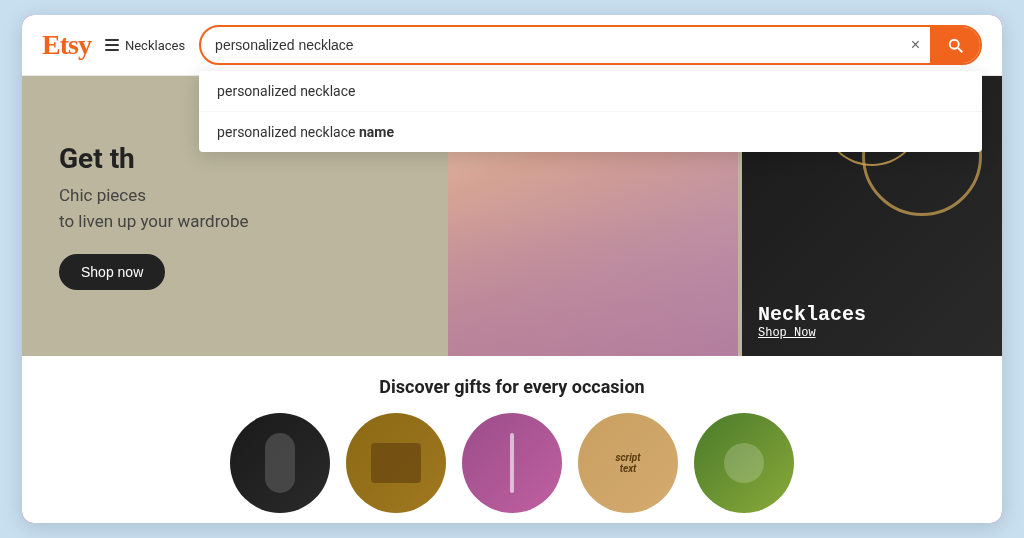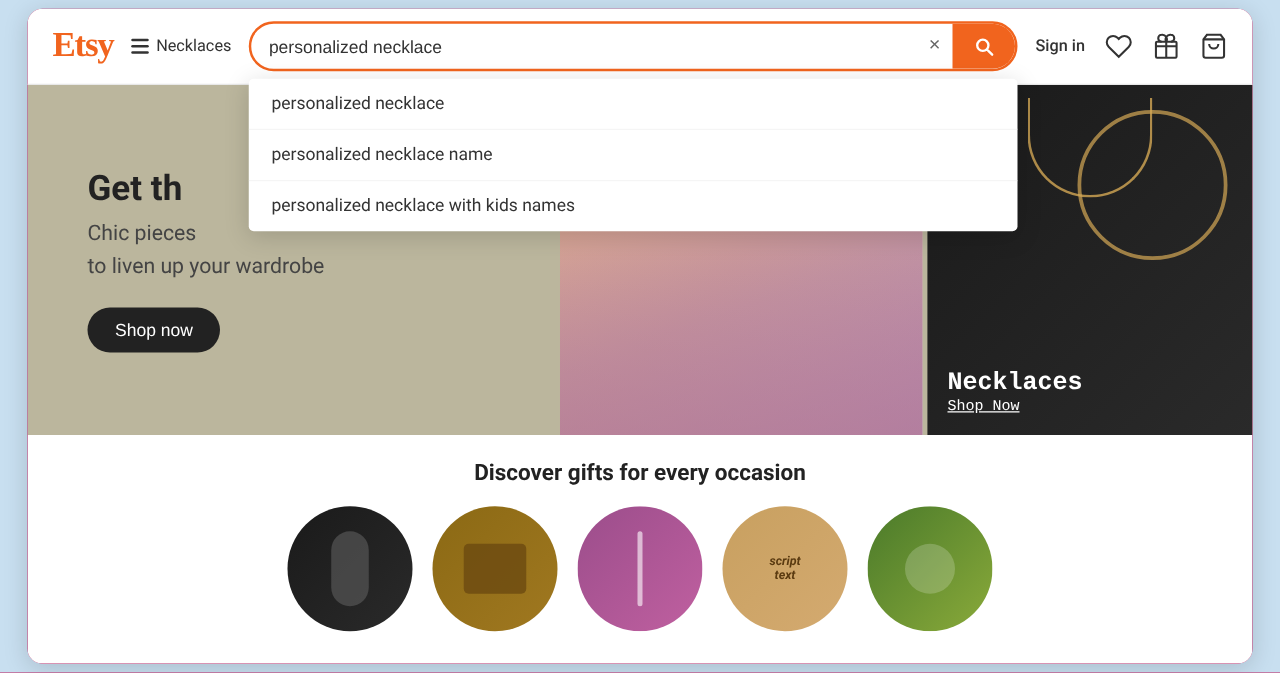--- a/index.html
+++ b/index.html
@@ -117,21 +117,21 @@
       overflow: hidden;
     }
     .dropdown-item {
       padding: 12px 18px;
       font-size: 14px;
       color: #333;
       cursor: pointer;
       border-bottom: 1px solid #f5f5f5;
     }
     .dropdown-item:last-child { border-bottom: none; }
-    .dropdown-item span.bold { font-weight: 400; text-align: center; }
+    .dropdown-item span.bold { font-weight: 700; text-align: center; }
     
     .nav-actions {
       display: flex;
       align-items: center;
       gap: 16px;
       flex-shrink: 0;
     }
     .sign-in-btn {
       font-size: 13px;
       color: #333;
@@ -159,21 +159,21 @@
       align-items: center;
     }
     .hero-overlay {
       position: absolute;
       inset: 0;
       background: rgba(180,175,155,0.6);
     }
     .hero-text {
       position: relative;
       z-index: 2;
-      padding: 30px 48px;
+      padding: 30px 37px;
       color: #222;
       max-width: 380px;
     }
     .hero-title {
       font-size: 28px;
       font-weight: 700;
       color: #222;
       line-height: 1.2;
       margin-bottom: 8px;
     }
@@ -250,21 +250,21 @@
       width: 100px;
       height: 80px;
       border: 2px solid #d4a855;
       border-bottom-left-radius: 50px;
       border-bottom-right-radius: 50px;
       border-top: none;
       opacity: 0.8;
     }
     
     .discover-section {
-      padding: 20px 20px 26px;
+      padding: 20px 20px 10px;
       background: white;
     }
     .discover-title {
       text-align: center;
       font-size: 18px;
       font-weight: 700;
       color: #222;
       margin-bottom: 16px;
     }
     .gift-circles {
@@ -329,41 +329,23 @@
         </button>
       </div>
 
       <div class="search-dropdown">
         <div class="dropdown-item">
           <span>personalized necklace</span>
         </div>
         <div class="dropdown-item">
           <span>personalized necklace </span><span class="bold">name</span>
         </div>
-        <div class="dropdown-item">
-          <span>personalized necklace </span><span class="bold">with kids names</span>
-        </div>
       </div>
     </div>
 
-    <div class="nav-actions">
-      <span class="sign-in-btn">Sign in</span>
-      <svg class="nav-icon" viewBox="0 0 24 24" fill="none" stroke="currentColor" stroke-width="1.8">
-        <path d="M20.84 4.61a5.5 5.5 0 0 0-7.78 0L12 5.67l-1.06-1.06a5.5 5.5 0 0 0-7.78 7.78l1.06 1.06L12 21.23l7.78-7.78 1.06-1.06a5.5 5.5 0 0 0 0-7.78z"></path>
-      </svg>
-      <svg class="nav-icon" viewBox="0 0 24 24" fill="none" stroke="currentColor" stroke-width="1.8">
-        <rect x="3" y="8" width="18" height="14" rx="1"></rect>
-        <path d="M12 8v14M3 12h18M8 8a3 3 0 0 1 0-6 4 4 0 0 1 4 6M16 8a3 3 0 0 0 0-6 4 4 0 0 0-4 6"></path>
-      </svg>
-      <svg class="nav-icon" viewBox="0 0 24 24" fill="none" stroke="currentColor" stroke-width="1.8">
-        <path d="M6 2L3 6v14a2 2 0 0 0 2 2h14a2 2 0 0 0 2-2V6l-3-4z"></path>
-        <line x1="3" y1="6" x2="21" y2="6"></line>
-        <path d="M16 10a4 4 0 0 1-8 0"></path>
-      </svg>
-    </div>
   </nav>
 
   <div class="main-content">
 
     <div class="hero">
       <div class="hero-overlay"></div>
       <div class="hero-text">
         <h1 class="hero-title">Get th</h1>
         <p class="hero-subtitle">
           Chic pieces<br>to liven up your wardrobe

